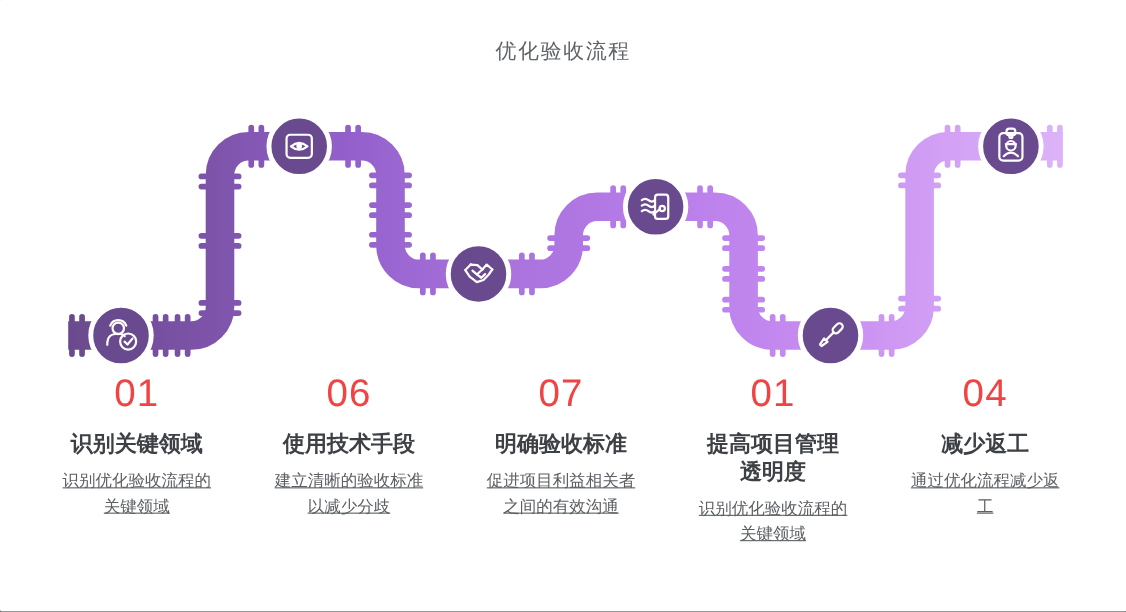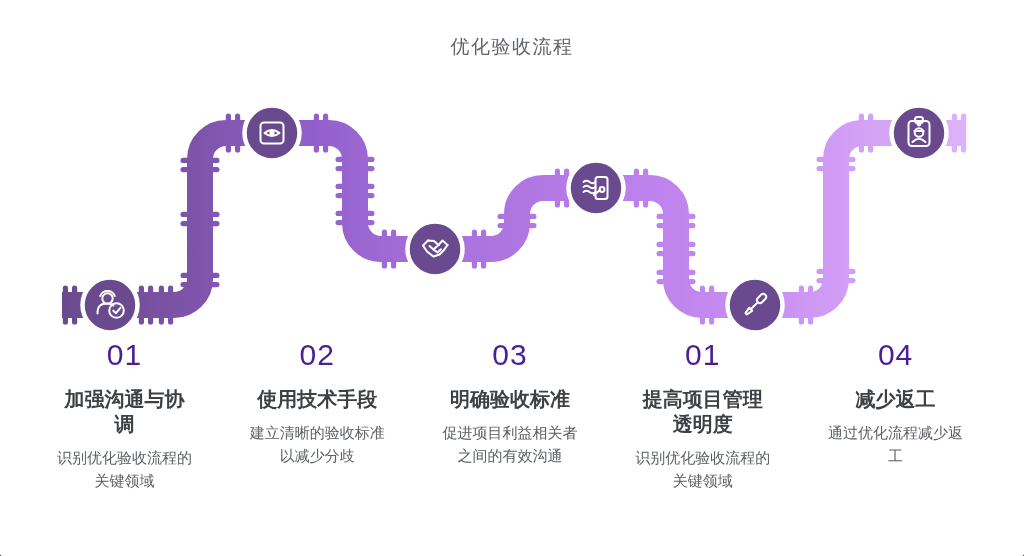--- a/index.html
+++ b/index.html
@@ -42,40 +42,41 @@
     stroke-linejoin:round;
   }
   .icon .fill{fill:#ffffff;stroke:none;}
   .steps{
     position:absolute;
     top:340px;left:28px;right:32px;
     display:flex;
   }
   .step{flex:1;text-align:center;}
   .num{
-    font-size:30px;
+    font-size:35px;
     line-height:1;
-    color:#4c1d95;
+    color:#ef4444;
     letter-spacing:1px;
     text-align:center;
   }
   .stitle{
     margin:17px auto 0;
     max-width:132px;
     font-size:20px;
     font-weight:700;
     line-height:1.25;
     color:#3d4145;
   }
   .sdesc{
     margin:10px auto 0;
     max-width:142px;
     font-size:15px;
     line-height:1.5;
     color:#5c6064;
+    text-decoration:underline;
   }
 </style>
 </head>
 <body>
 
 <div class="card">
 
   <div class="page-title">优化验收流程</div>
 
   <svg class="pipes" width="1024" height="345" viewBox="0 0 1024 345">
@@ -219,30 +220,30 @@
         <circle cx="0" cy="-0.5" r="4.3"></circle>
         <path d="M -4.6 -2 L 4.6 -2"></path>
         <path d="M -6.5 9 Q 0 2.5 6.5 9"></path>
       </g>
     </g>
   </svg>
 
   <div class="steps">
     <div class="step">
       <div class="num">01</div>
-      <div class="stitle">加强沟通与协调</div>
+      <div class="stitle">识别关键领域</div>
       <div class="sdesc">识别优化验收流程的关键领域</div>
     </div>
     <div class="step">
-      <div class="num">02</div>
+      <div class="num">06</div>
       <div class="stitle">使用技术手段</div>
       <div class="sdesc">建立清晰的验收标准以减少分歧</div>
     </div>
     <div class="step">
-      <div class="num">03</div>
+      <div class="num">07</div>
       <div class="stitle">明确验收标准</div>
       <div class="sdesc">促进项目利益相关者之间的有效沟通</div>
     </div>
     <div class="step">
       <div class="num">01</div>
       <div class="stitle">提高项目管理透明度</div>
       <div class="sdesc">识别优化验收流程的关键领域</div>
     </div>
     <div class="step">
       <div class="num">04</div>

